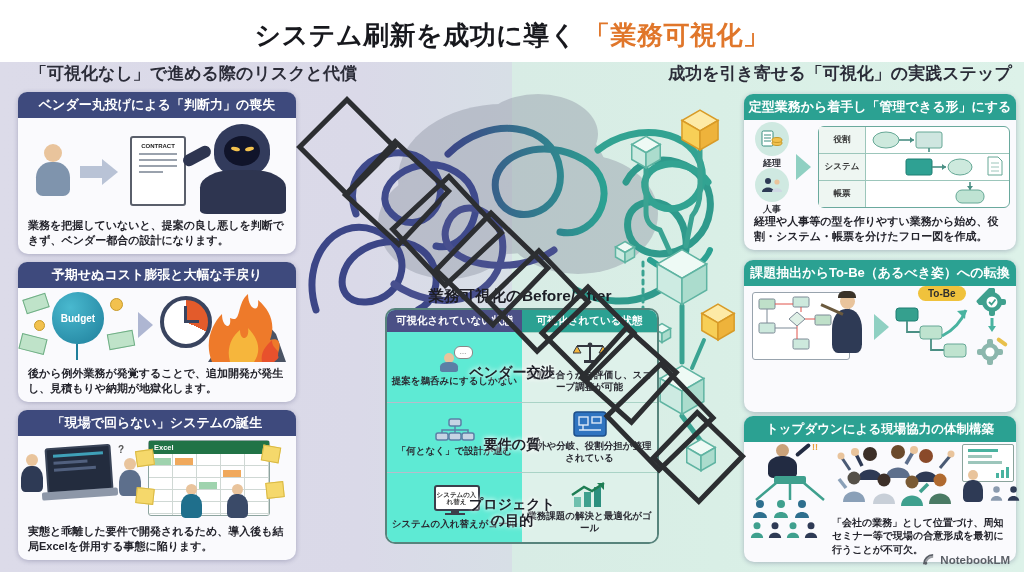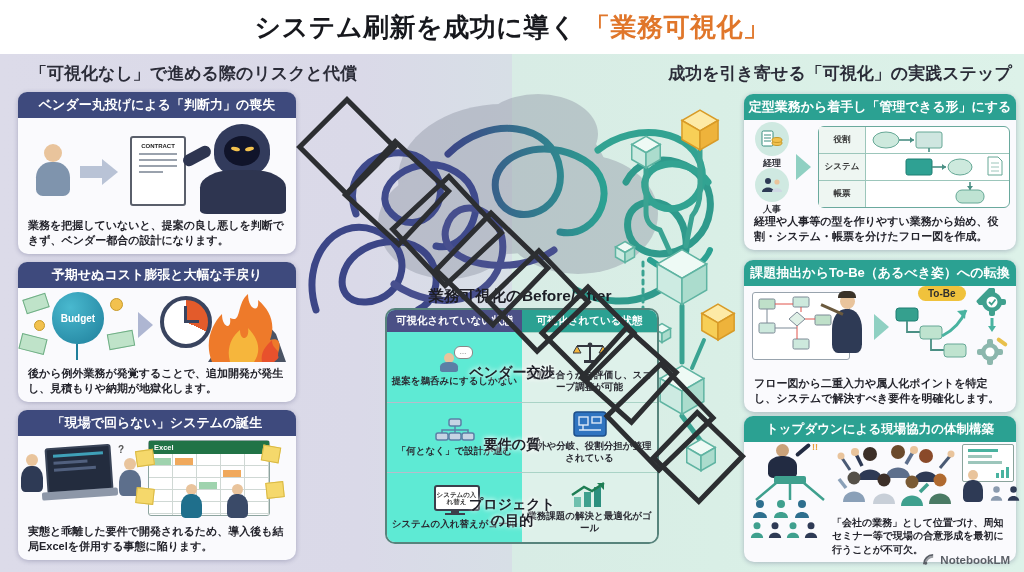--- a/index.html
+++ b/index.html
@@ -7,21 +7,21 @@
     font-family:"Liberation Sans","DejaVu Sans",sans-serif;background:#fff;}
   .abs{position:absolute;}
 
   
   .bg-left{position:absolute;top:54px;left:0;width:512px;height:518px;
     background:linear-gradient(90deg,#dcdbe9 0%,#dad9e8 70%,#d7dfe6 100%);}
   .bg-right{position:absolute;top:54px;left:512px;width:512px;height:518px;
     background:linear-gradient(90deg,#d8ece5 0%,#d9efe6 40%,#ddf2e9 100%);}
 
   
-  .titlebar{position:absolute;top:0;left:0;width:1024px;height:54px;background:#ffffff;
+  .titlebar{position:absolute;top:8px;left:0;width:1024px;height:54px;background:#ffffff;
     display:flex;align-items:center;justify-content:center;font-size:26px;font-weight:800;
     color:#17181d;letter-spacing:.5px;white-space:nowrap;gap:7px;}
   .titlebar .hl{color:#e0762a;}
 
   .sec-h{position:absolute;font-size:17px;font-weight:800;color:#2b2c38;}
 
   
   .card{position:absolute;background:#fafafd;border-radius:10px;
     box-shadow:0 1px 5px rgba(40,40,90,.28);}
   .card-h{height:26px;border-radius:9px 9px 0 0;color:#fff;font-size:13px;font-weight:800;
@@ -425,21 +425,20 @@
           <path d="M20,44 l-4,-6 h8 Z" fill="#49b3a0"></path>
         <g fill="#8cb7ad">
           <circle cx="18" cy="64" r="9"></circle>
           <rect x="15" y="51" width="6" height="26" rx="2"></rect>
             <rect x="5" y="61" width="26" height="6" rx="2"></rect>
         </g>
         <circle cx="18" cy="64" r="4.5" fill="#fff"></circle>
         <rect x="24" y="52" width="12" height="4" rx="2" fill="#e8c04c" transform="rotate(35 30 54)"></rect>
       </svg>
     </div>
-    <div class="card-txt">フロー図から二重入力や属人化ポイントを特定し、システムで解決すべき要件を明確化します。</div>
   </div>
 
   <div class="card" style="left:744px;top:416px;width:272px;height:146px;">
     <div class="card-h teal" style="font-size:12.5px;">トップダウンによる現場協力の体制構築</div>
     <div class="abs" style="left:0;top:26px;right:0;height:114px;">
       <div class="abs" style="left:6px;top:0;width:80px;height:112px;">
         <div class="p-head" style="left:26px;top:2px;width:13px;height:13px;background:#caa27a;"></div>
         <div class="p-body" style="left:18px;top:14px;width:29px;height:22px;background:#222b42;"></div>
         <div class="abs" style="left:44px;top:6px;width:18px;height:4px;background:#222b42;border-radius:3px;transform:rotate(-40deg);"></div>
         <div class="abs" style="left:62px;top:0;font-size:9px;color:#e8a03c;font-weight:900;">!!</div>

